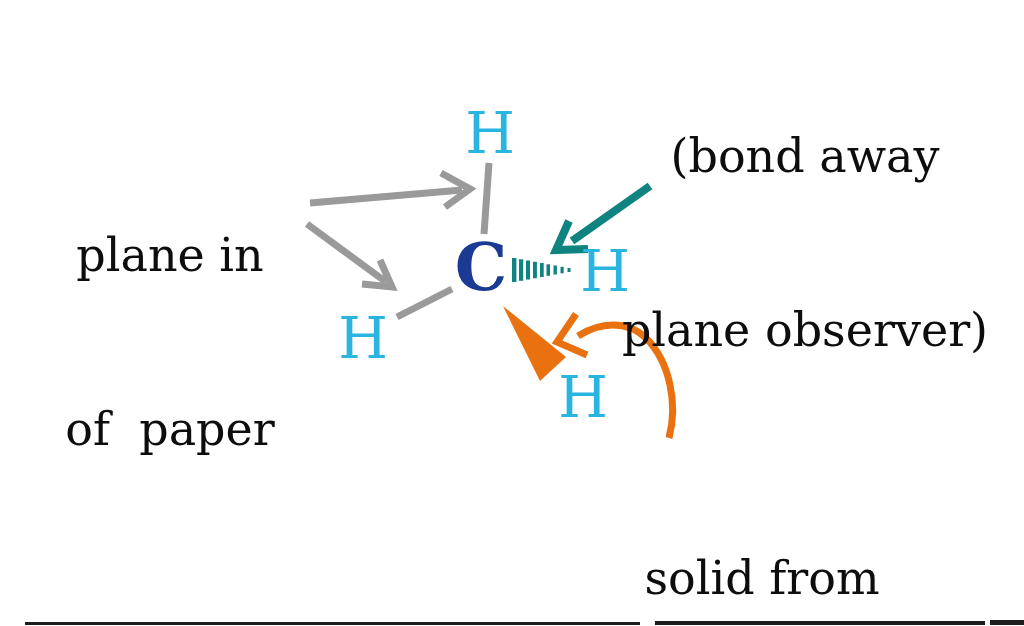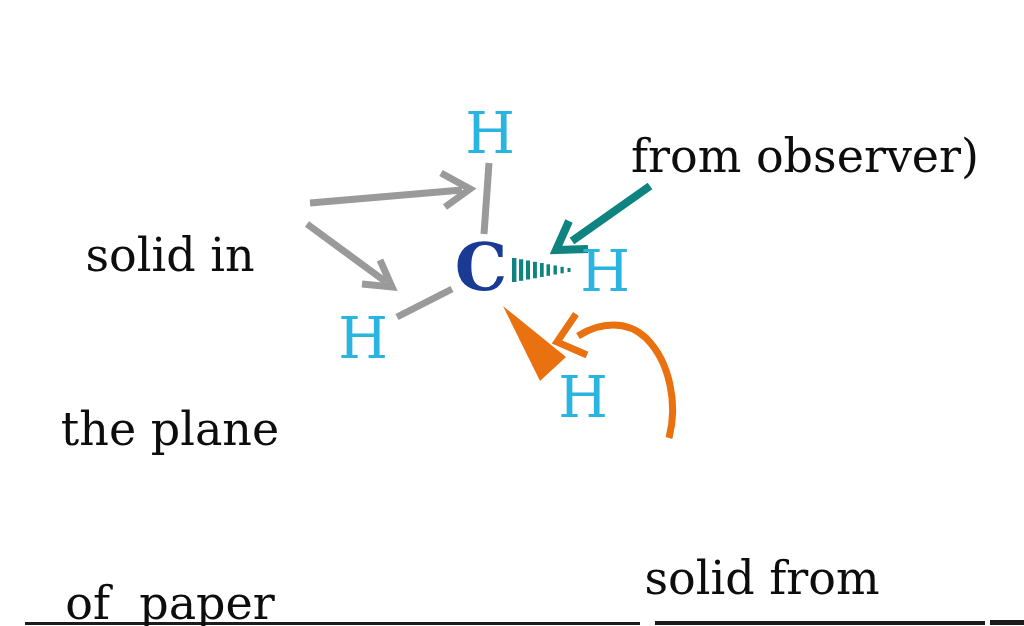--- a/index.html
+++ b/index.html
@@ -70,27 +70,27 @@
     </g>
 
     <g>
       <rect class="artifact" x="25" y="622" width="615" height="3"></rect>
       <rect class="artifact" x="655" y="621" width="330" height="4"></rect>
       <rect class="artifact" x="990" y="620" width="34" height="5"></rect>
     </g>
   </svg>
 
   <div class="label label-plane">
-    <div>solid in</div>
-    <div>the plane</div>
+    <div>plane in</div>
     <div>of  paper</div>
   </div>
 
   <div class="label label-dashed">
-    <div>from observer)</div>
+    <div>(bond away</div>
+    <div>plane observer)</div>
   </div>
 
   <div class="label label-solid">
     <div>solid from</div>
     
     
   </div>
 
   <span class="atom atom-h" style="left:490px;top:133px;">H</span>
   <span class="atom atom-h" style="left:363px;top:338px;">H</span>

